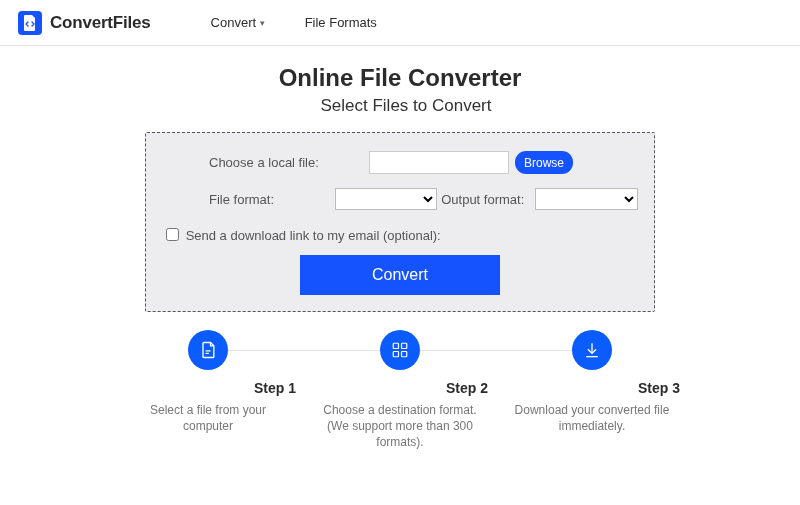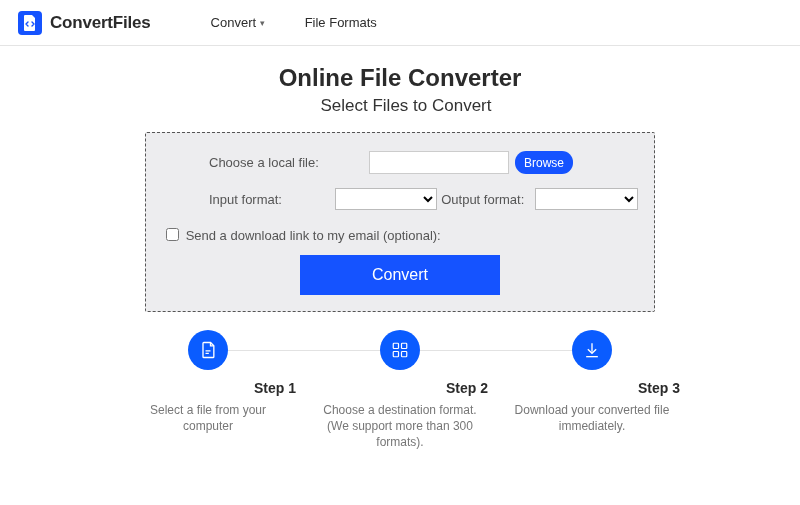--- a/index.html
+++ b/index.html
@@ -66,21 +66,21 @@
 <h1 class="title">Online File Converter</h1>
 <div class="subtitle">Select Files to Convert</div>
 
 <div class="panel">
   <div class="row">
     <label class="lbl">Choose a local file:</label>
     <input class="file-input" type="text" style="">
     <button class="browse">Browse</button>
   </div>
   <div class="row fmt-row">
-    <label class="lbl">Input format:</label>
+    <label class="lbl">File format:</label>
     <select><option></option></select>
     <label class="out-lbl">Output format:</label>
     <span class="gap"></span>
     <select><option></option></select>
   </div>
   <div class="chk-row">
     <input type="checkbox" style="">
     <span>Send a download link to my email (optional):</span>
   </div>
   <div class="convert-wrap">

